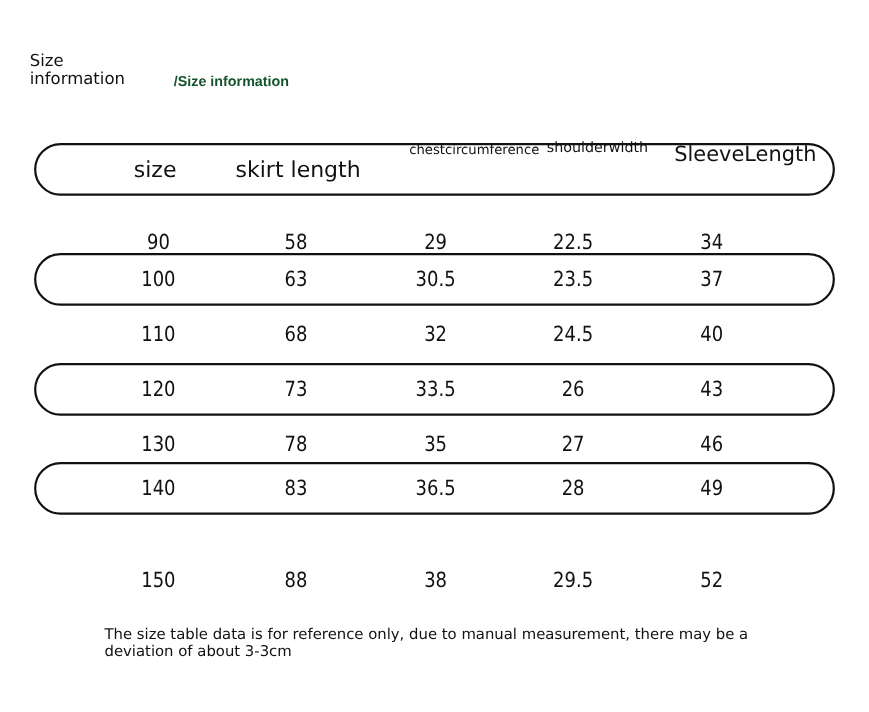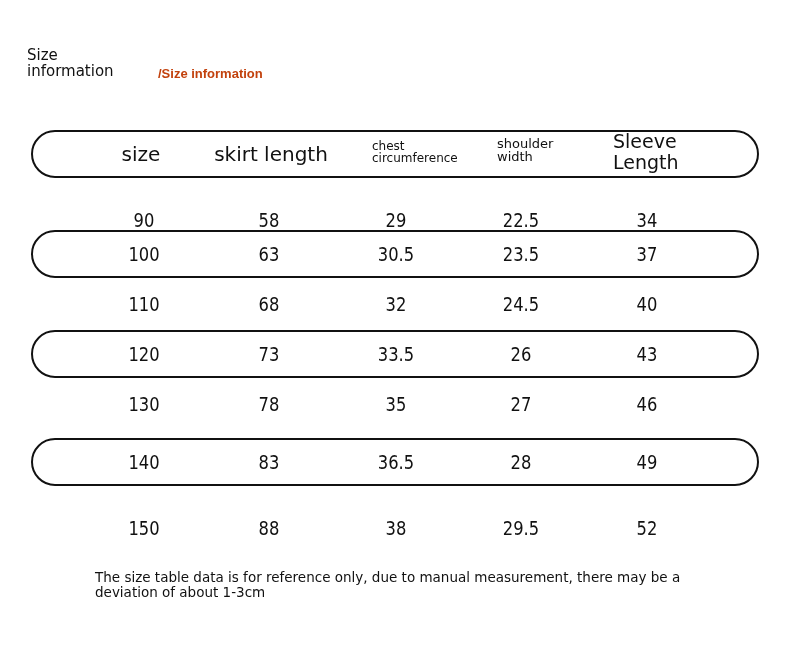--- a/index.html
+++ b/index.html
@@ -24,21 +24,21 @@
       color: #111;
     }
     .title-block span { display: block; }
     .subtitle {
       position: absolute;
       left: 158px;
       top: 66px;
       font-family: "Liberation Sans", sans-serif;
       font-weight: bold;
       font-size: 13px;
-      color: #c2410c;
+      color: #14532d;
     }
     .row {
       position: absolute;
       left: 31px;
       width: 728px;
       height: 48px;
       box-sizing: border-box;
     }
     .row.boxed {
       border: 2px solid #111;
@@ -69,21 +69,21 @@
       display: block;
       text-align: left;
     }
     .header-row .h-sleeve {
       font-size: 19px;
       line-height: 21px;
       display: block;
       text-align: left;
     }
     .header-row .stack {
-      flex-direction: column;
+      flex-direction: row;
       align-items: flex-start;
       justify-content: center;
       transform: none;
     }
     .note {
       position: absolute;
       left: 95px;
       top: 570px;
       width: 620px;
       font-size: 13.5px;
@@ -152,30 +152,30 @@
   </div>
 
   <div class="row data-row" style="top:380px;">
     <div class="cell" style="left:113px;">130</div>
     <div class="cell" style="left:238px;">78</div>
     <div class="cell" style="left:365px;">35</div>
     <div class="cell" style="left:490px;">27</div>
     <div class="cell" style="left:616px;">46</div>
   </div>
 
-  <div class="row boxed data-row" style="top:438px;">
+  <div class="row boxed data-row" style="top:420px;">
     <div class="cell" style="left:111px;">140</div>
     <div class="cell" style="left:236px;">83</div>
     <div class="cell" style="left:363px;">36.5</div>
     <div class="cell" style="left:488px;">28</div>
     <div class="cell" style="left:614px;">49</div>
   </div>
 
   <div class="row data-row" style="top:504px;">
     <div class="cell" style="left:113px;">150</div>
     <div class="cell" style="left:238px;">88</div>
     <div class="cell" style="left:365px;">38</div>
     <div class="cell" style="left:490px;">29.5</div>
     <div class="cell" style="left:616px;">52</div>
   </div>
 </div>
 
-<div class="note">The size table data is for reference only, due to manual measurement, there may be a deviation of about 1-3cm</div>
+<div class="note">The size table data is for reference only, due to manual measurement, there may be a deviation of about 3-3cm</div>
 
 </body></html>

